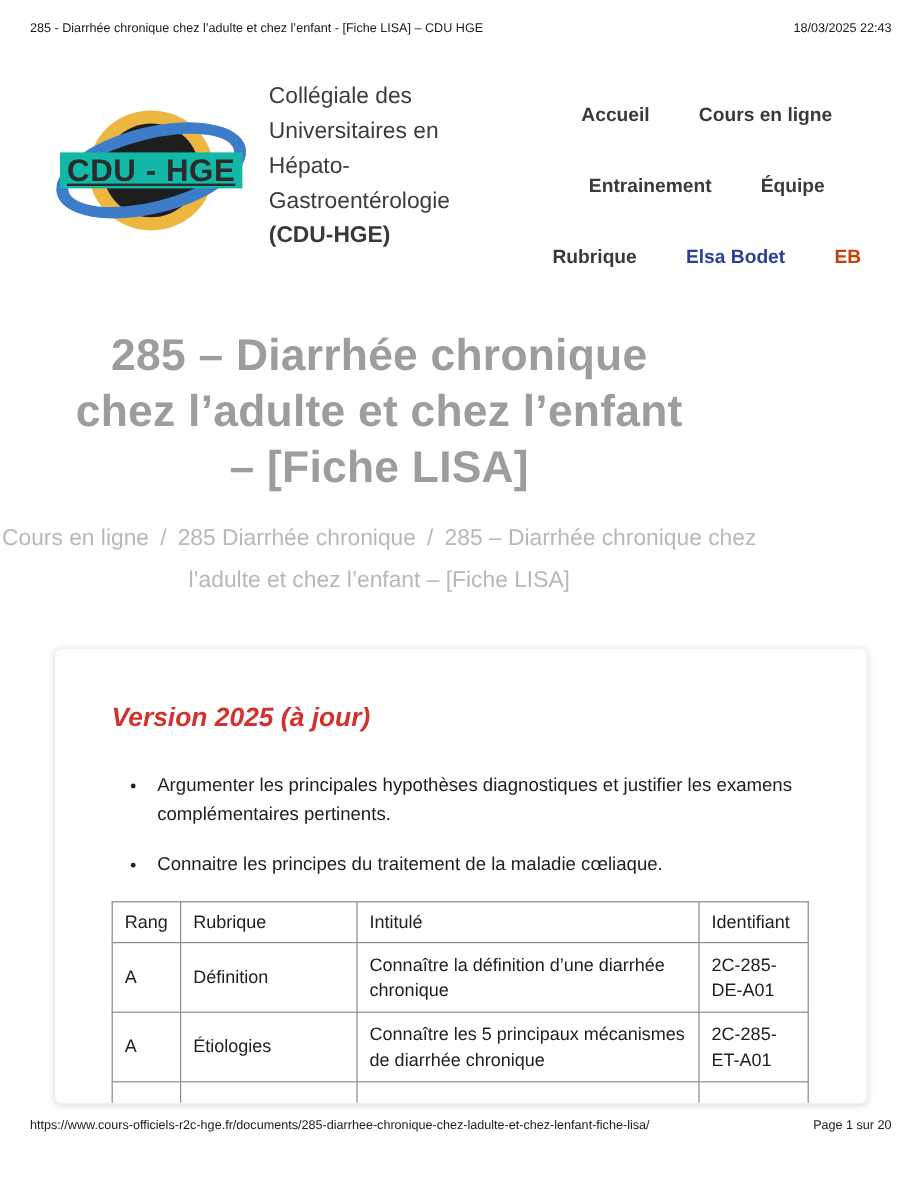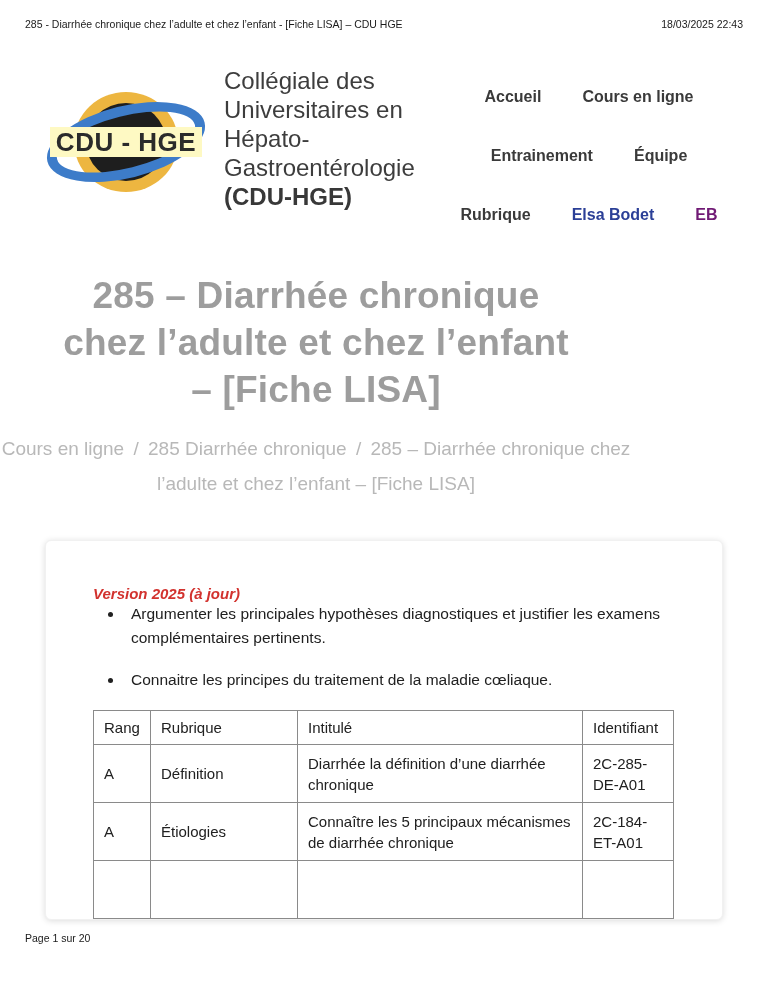--- a/index.html
+++ b/index.html
@@ -18,55 +18,55 @@
 
   .logo { position:relative; width:152px; height:104px; flex-shrink:0;
           margin-top:24px; cursor:pointer; }
   .logo .planet-yellow { position:absolute; left:24px; top:2px; width:104px; height:100px;
           background:#edb640; border-radius:50%; }
   .logo .planet-black { position:absolute; left:36px; top:13px; width:80px; height:78px;
           background:#1e1e1e; border-radius:50%; }
   .logo .ring { position:absolute; left:-5px; top:16px; width:162px; height:72px;
           border:10px solid #3d7cc9; border-radius:50%; transform:rotate(-14deg); }
   .logo .band { position:absolute; left:0; top:37px; width:152px; height:30px;
-          background:#fef9c3; display:flex; align-items:center; justify-content:center;
+          background:#14b8a6; display:flex; align-items:center; justify-content:center;
           font-size:26px; font-weight:bold; color:#2b2b2b; letter-spacing:0.5px;
-          white-space:nowrap; }
+          white-space:nowrap;text-decoration:underline; }
 
-  .brand { margin-left:22px; width:180px; font-size:24px; line-height:29px;
+  .brand { margin-left:22px; width:180px; font-size:19px; line-height:29px;
            color:#3d3d3d; cursor:pointer; }
   .brand b { color:#383838; }
 
   .main-nav { margin-left:auto; width:262px; margin-top:22px;
               display:flex; flex-wrap:wrap; justify-content:center;
               column-gap:28px; row-gap:11px;gap:41px; }
   .main-nav .nav-item { font-size:16px; font-weight:600; color:#3a3a3a;
               white-space:nowrap; cursor:pointer; }
   .main-nav .nav-user { color:#2b3f97; }
-  .main-nav .nav-initials { color:#701a75; font-weight:600; }
+  .main-nav .nav-initials { color:#c2410c; font-weight:600; }
 
   
   .hero { position:absolute; top:272px; left:0; width:632px; text-align:center; }
   .page-title { font-size:37px; font-weight:600; line-height:47px; color:#9d9d9d;
                 padding:0 55px; letter-spacing:0.2px; }
   .breadcrumb { margin:18px auto 0; max-width:680px; font-size:19px; line-height:35px;
                 color:#b8b8b8; }
   .breadcrumb .crumb { cursor:pointer; }
   .breadcrumb .sep { padding:0 4px; }
 
   
   .card { position:absolute; top:540px; left:45px; width:678px; height:380px;
           background:#ffffff; border:1px solid #f1f1f1; border-radius:6px;
           box-shadow:0 1px 6px rgba(0,0,0,0.14); overflow:hidden;
           padding:44px 47px 0 47px; }
 
   .version-label { color:#d2322e; font-weight:bold; font-style:italic;
-                   font-size:15px; }
+                   font-size:22px; }
 
-  .objectives { padding-left:31px; color:#212121; }
+  .objectives { margin-top:32px; padding-left:31px; color:#212121; }
   .objectives li { font-size:15.5px; line-height:24px; padding-left:7px;
                    margin-bottom:18px; }
 
   .lisa-table { margin-top:10px; border-collapse:collapse; width:580px;
                 color:#212121; table-layout:fixed; }
   .lisa-table th, .lisa-table td { border:1px solid #8a8a8a; font-weight:normal;
                 font-size:15px; line-height:21px; text-align:left;
                 padding:6px 10px; vertical-align:middle; overflow-wrap:break-word; }
   .lisa-table thead th { height:23px; }
   .lisa-table tbody td { height:58px; }
@@ -125,34 +125,35 @@
         <th class="col-rang">Rang</th>
         <th class="col-rubrique">Rubrique</th>
         <th class="col-intitule">Intitulé</th>
         <th class="col-id">Identifiant</th>
       </tr>
     </thead>
     <tbody>
       <tr>
         <td>A</td>
         <td>Définition</td>
-        <td>Diarrhée la définition d’une diarrhée chronique</td>
+        <td>Connaître la définition d’une diarrhée chronique</td>
         <td>2C-285-DE-A01</td>
       </tr>
       <tr>
         <td>A</td>
         <td>Étiologies</td>
         <td>Connaître les 5 principaux mécanismes de diarrhée chronique</td>
-        <td>2C-184-ET-A01</td>
+        <td>2C-285-ET-A01</td>
       </tr>
       <tr>
         <td></td>
         <td></td>
         <td></td>
         <td></td>
       </tr>
     </tbody>
   </table>
 </div>
 
 <div class="print-bar bottom">
+  <span>https://www.cours-officiels-r2c-hge.fr/documents/285-diarrhee-chronique-chez-ladulte-et-chez-lenfant-fiche-lisa/</span>
   <span>Page 1 sur 20</span>
 </div>
 
 </body></html>

